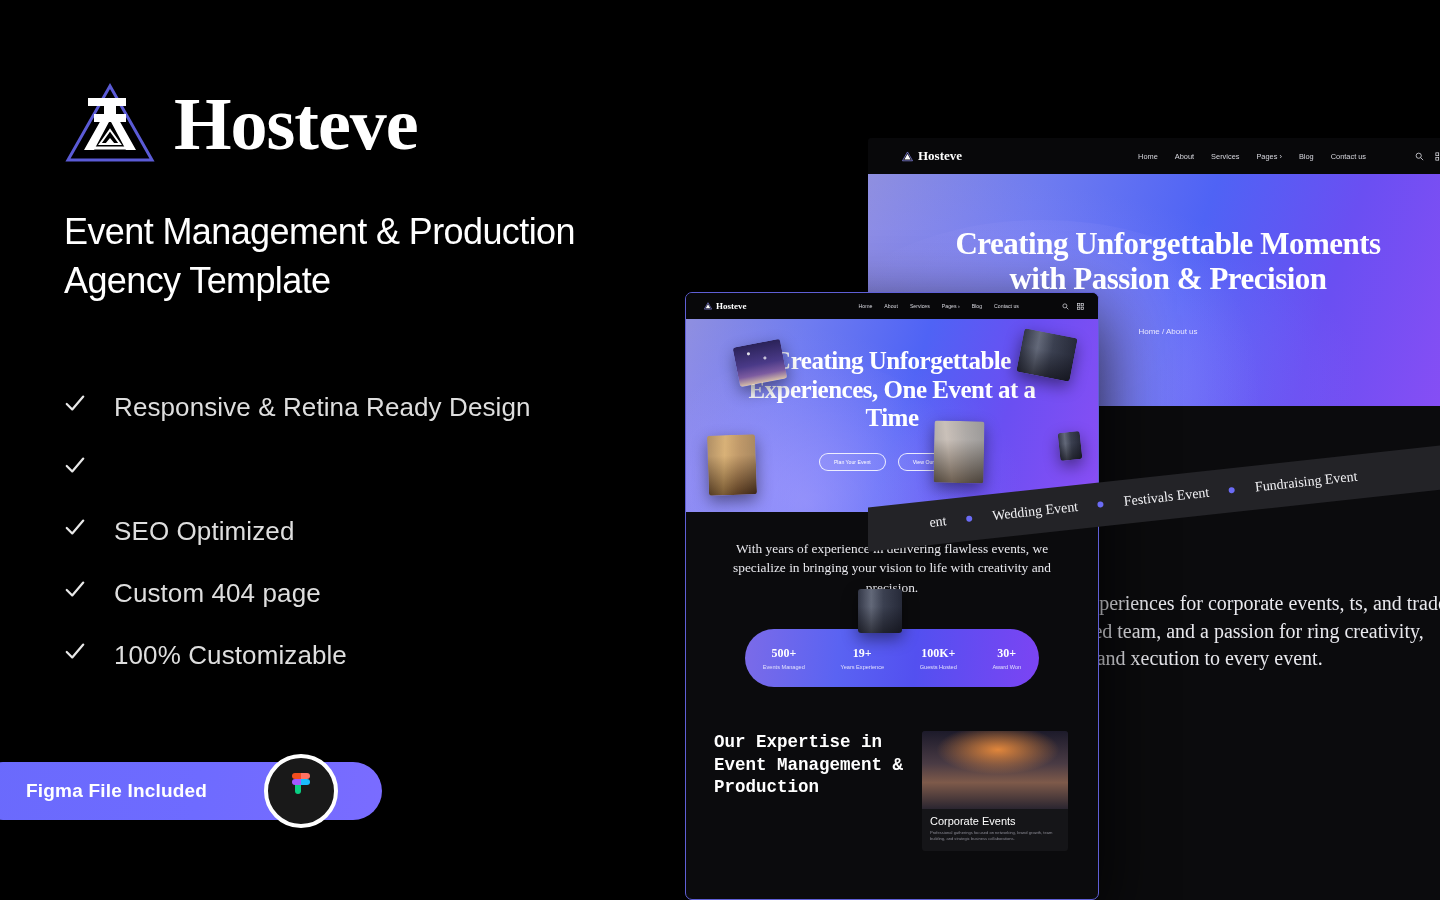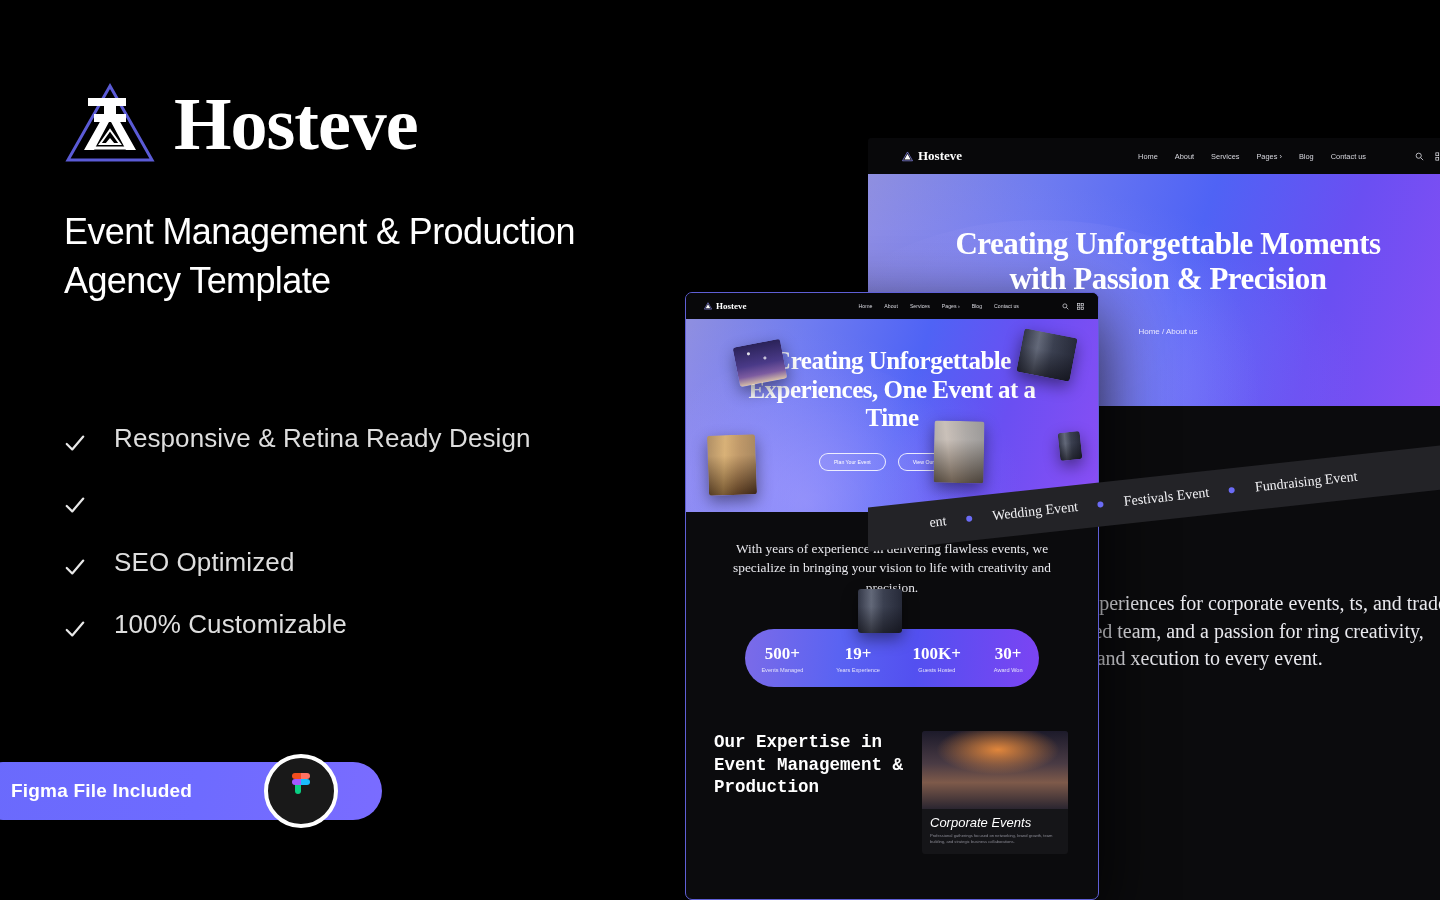--- a/index.html
+++ b/index.html
@@ -31,41 +31,41 @@
     position:absolute; left:64px; top:208px; width:610px;
     font-size:36px; font-weight:400; line-height:1.36;
     letter-spacing:-0.6px; color:#ffffff;
   }
 
   .feature-list {
     position:absolute; left:64px; top:392px;
     list-style:none;
   }
   .feature-list li {
-    display:flex; align-items:flex-end; gap:28px;
+    display:flex; align-items:flex-start; gap:28px;
     height:62px;
   }
   .tick {
     width:22px; height:22px; flex:0 0 22px;
     display:block; color:#e8e8e8;
   }
   .feature-text {
     font-size:26px; font-weight:300; color:#dedede; letter-spacing:0.1px;
   }
 
   
   .figma-badge {
     position:absolute; left:-26px; top:762px;
     width:408px; height:58px;
     border-radius:29px;
     background:linear-gradient(100deg,#6a6afc 0%,#6e6bff 55%,#7a6cff 100%);
     display:flex; align-items:center;
   }
   .figma-label {
-    margin-left:37px;
+    margin-left:52px;
     font-size:19px; font-weight:700; letter-spacing:0.2px; color:#ffffff;
   }
   .figma-circle {
     position:absolute; right:44px; top:-8px;
     width:74px; height:74px; border-radius:50%;
     background:#191919; border:4px solid #ffffff;
     display:flex; align-items:center; justify-content:center;
   }
   .figma-logo { width:24px; height:36px; display:block; }
 
@@ -228,30 +228,30 @@
   #mock-front .hero { height:193px; padding-top:28px; }
   #mock-front .hero-title { font-size:25px; padding:0 48px; }
   #mock-front .hero-btns { gap:12px; margin-top:20px; }
   #mock-front .hero-btn { font-size:5.2px; padding:5px 14px; }
   #mock-front .about-copy {
     margin:27px auto 0; width:320px; font-size:13.4px; line-height:1.45;
   }
   #mock-front .stats {
     margin:32px auto 0; width:294px; height:58px;
   }
-  #mock-front .stat-num { font-size:17px; }
+  #mock-front .stat-num { font-size:12px; }
   #mock-front .stat-lbl { font-size:5.6px; margin-top:3px; }
   #mock-front .exp-row {
     display:flex; align-items:flex-start; gap:18px;
     margin:44px 0 0 28px;
   }
   #mock-front .exp-title { font-size:17.5px; width:190px; }
   #mock-front .exp-card { width:146px; border-radius:3px; }
   #mock-front .exp-card-img { height:78px; }
-  #mock-front .exp-card-title { font-size:13px;font-style:italic; }
+  #mock-front .exp-card-title { font-size:11px; }
   #mock-front .exp-card-desc { font-size:4.1px; margin-top:3px; }
 </style>
 </head>
 <body>
 
 <section class="promo">
 
   <div class="brand-row">
     <svg class="logo-mark" viewBox="0 0 92 84">
       <path d="M46 4 L88 78 L4 78 Z" fill="none" stroke="#5b5bd6" stroke-width="3"></path>
@@ -281,20 +281,26 @@
     <li>
       <svg class="tick" viewBox="0 0 24 24">
         <path d="M3 13 L9 19 L21 5" fill="none" stroke="currentColor" stroke-width="2.4" stroke-linecap="round" stroke-linejoin="round"></path>
       </svg>
       <span class="feature-text">SEO Optimized</span>
     </li>
     <li>
       <svg class="tick" viewBox="0 0 24 24">
         <path d="M3 13 L9 19 L21 5" fill="none" stroke="currentColor" stroke-width="2.4" stroke-linecap="round" stroke-linejoin="round"></path>
       </svg>
+      <span class="feature-text">Custom 404 page</span>
+    </li>
+    <li>
+      <svg class="tick" viewBox="0 0 24 24">
+        <path d="M3 13 L9 19 L21 5" fill="none" stroke="currentColor" stroke-width="2.4" stroke-linecap="round" stroke-linejoin="round"></path>
+      </svg>
       <span class="feature-text">100% Customizable</span>
     </li>
   </ul>
 
   <div class="figma-badge">
     <span class="figma-label">Figma File Included</span>
     <span class="figma-circle">
       <svg class="figma-logo" viewBox="0 0 24 36">
         <path d="M6 0h6v6H6a3 3 0 0 1 0-6z" fill="#f24e1e"></path>
         <path d="M12 0h6a3 3 0 0 1 0 6h-6V0z" fill="#ff7262"></path>

